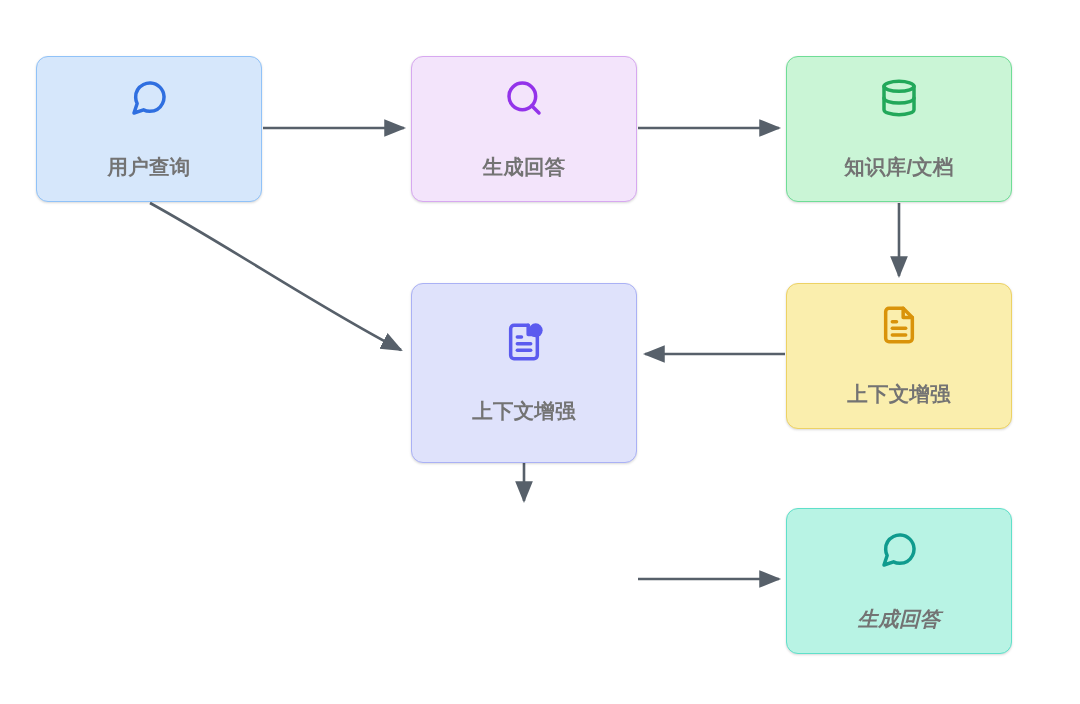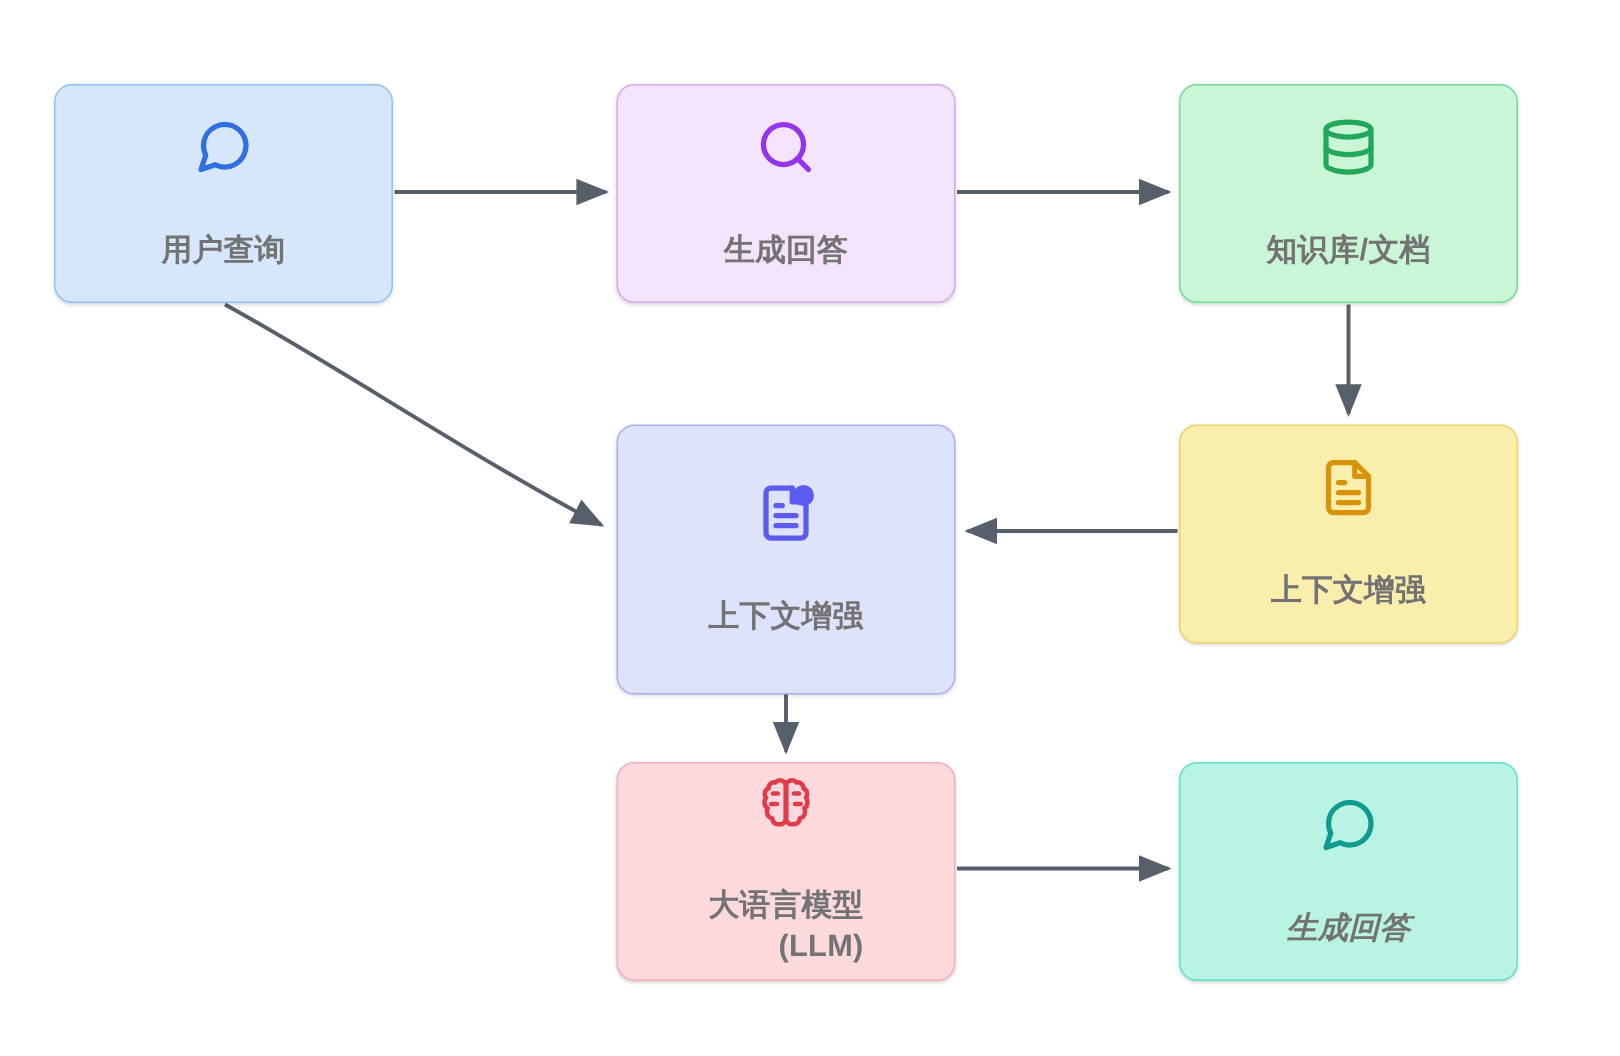--- a/index.html
+++ b/index.html
@@ -141,35 +141,20 @@
         <path d="M14.5 2H6a2 2 0 0 0-2 2v16a2 2 0 0 0 2 2h12a2 2 0 0 0 2-2V7.5z"></path>
         <polyline points="14.5 2 14.5 7.5 20 7.5"></polyline>
         <line x1="8" y1="10" x2="10.5" y2="10"></line>
         <line x1="8" y1="14" x2="16" y2="14"></line>
         <line x1="8" y1="18" x2="16" y2="18"></line>
       </svg>
     </span>
     <span class="node-label">上下文增强</span>
   </div>
 
-  <div class="node" id="node-llm" style="background:#fbd9dc;border-color:#f3b0b7;">
-    <span class="node-icon">
-      <svg width="38" height="38" viewBox="0 0 24 24" fill="none" stroke="#e13b4a" stroke-width="1.9" stroke-linecap="round" stroke-linejoin="round">
-        <path d="M12 4.5a2.5 2.5 0 0 0-4.45-1.56 2.4 2.4 0 0 0-2.9 2.5 2.5 2.5 0 0 0-1.6 2.33 2.5 2.5 0 0 0 .6 1.6A2.5 2.5 0 0 0 3 11.6a2.5 2.5 0 0 0 1.3 2.2A2.5 2.5 0 0 0 4 15.5a2.5 2.5 0 0 0 2.2 2.48A2.5 2.5 0 0 0 9 20.5a2.5 2.5 0 0 0 3-2.45z"></path>
-        <path d="M12 4.5a2.5 2.5 0 0 1 4.45-1.56 2.4 2.4 0 0 1 2.9 2.5 2.5 2.5 0 0 1 1.6 2.33 2.5 2.5 0 0 1-.6 1.6A2.5 2.5 0 0 1 21 11.6a2.5 2.5 0 0 1-1.3 2.2A2.5 2.5 0 0 1 20 15.5a2.5 2.5 0 0 1-2.2 2.48A2.5 2.5 0 0 1 15 20.5a2.5 2.5 0 0 1-3-2.45z"></path>
-        <path d="M12 4.5v14"></path>
-        <path d="M8.6 7.6H6.5"></path>
-        <path d="M15.4 7.6h2.1"></path>
-        <path d="M8.2 12H5.8"></path>
-        <path d="M15.8 12h2.4"></path>
-      </svg>
-    </span>
-    <span class="node-label">大语言模型
-(LLM)</span>
-  </div>
 
   <div class="node" id="node-answer" style="background:#b8f3e4;border-color:#5fe0ca;font-style:italic;">
     <span class="node-icon">
       <svg width="40" height="40" viewBox="0 0 24 24" fill="none" stroke="#0f9b8e" stroke-width="2.1" stroke-linecap="round" stroke-linejoin="round">
         <path d="M21 11.5a8.38 8.38 0 0 1-.9 3.8 8.5 8.5 0 0 1-7.6 4.7 8.38 8.38 0 0 1-3.8-.9L3 21l1.9-5.7a8.38 8.38 0 0 1-.9-3.8 8.5 8.5 0 0 1 4.7-7.6 8.38 8.38 0 0 1 3.8-.9h.5a8.48 8.48 0 0 1 8 8v.5z"></path>
       </svg>
     </span>
     <span class="node-label">生成回答</span>
   </div>
 

